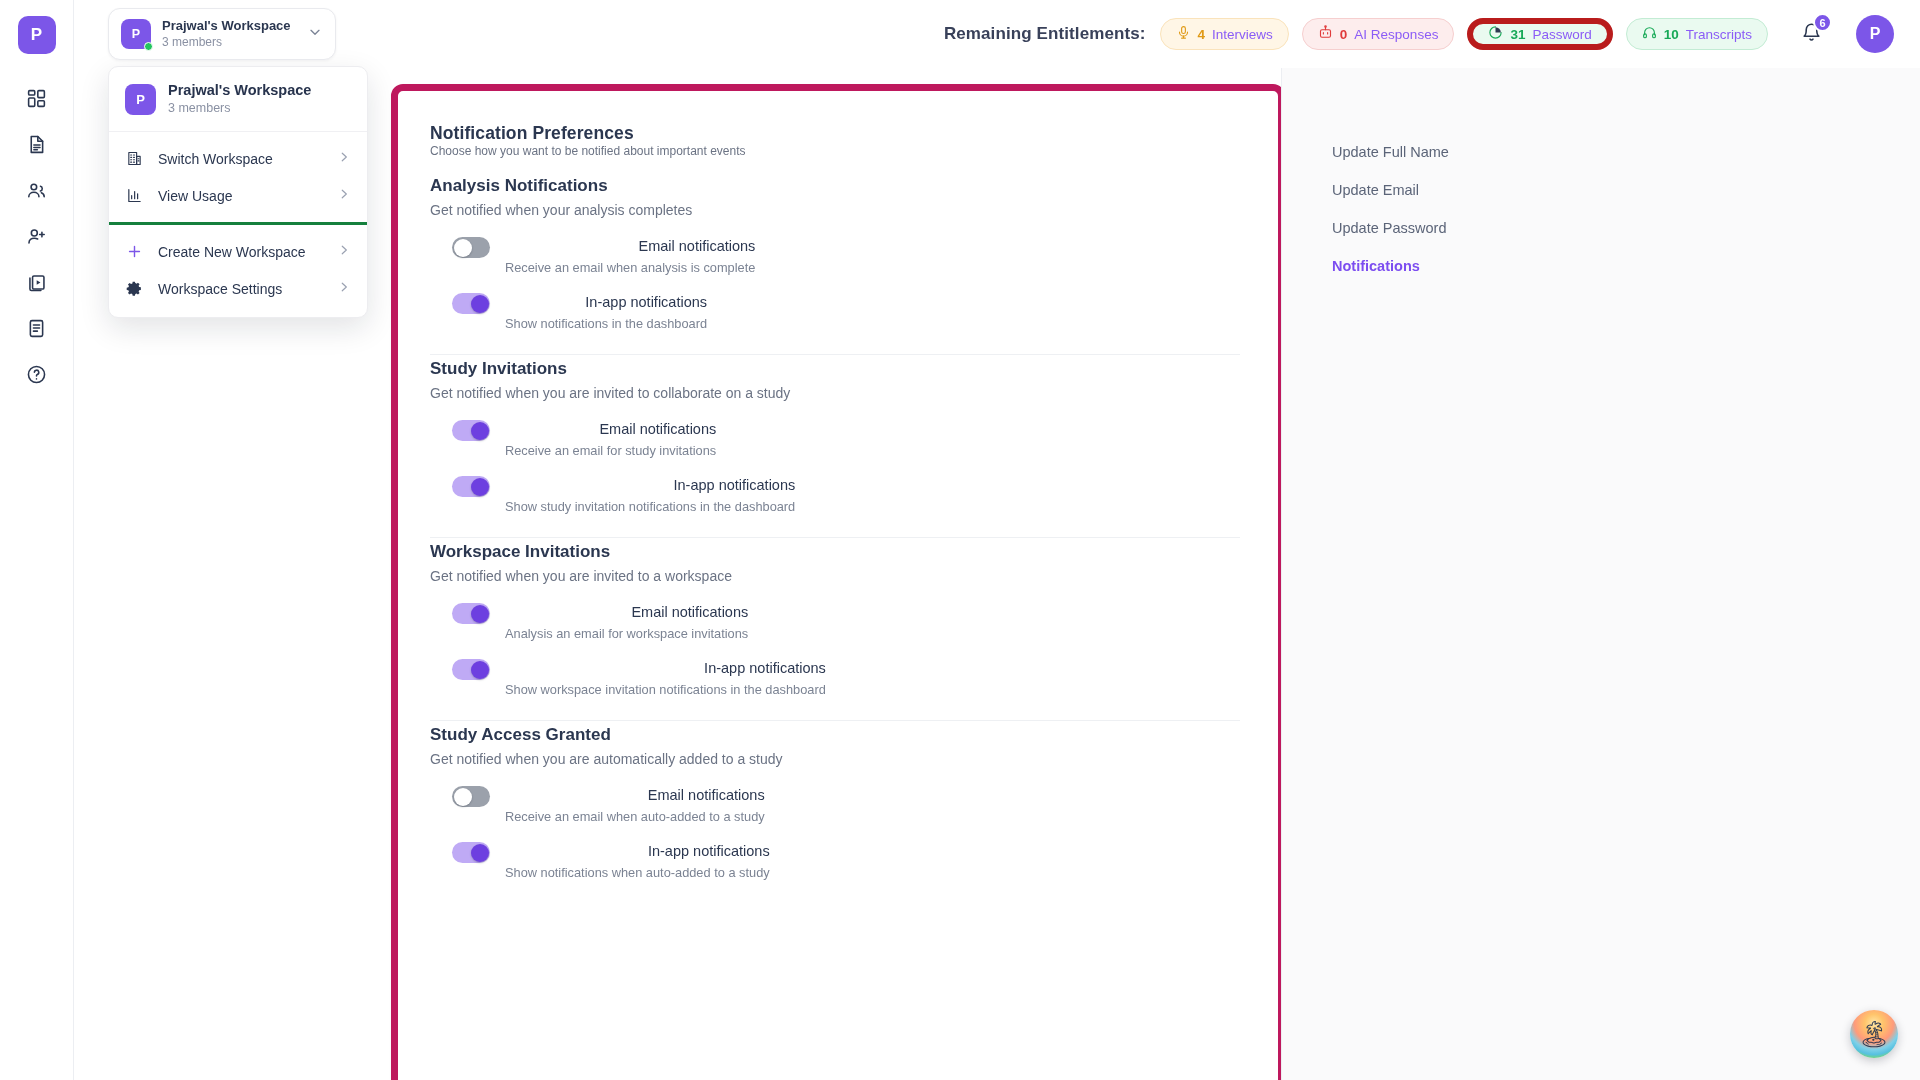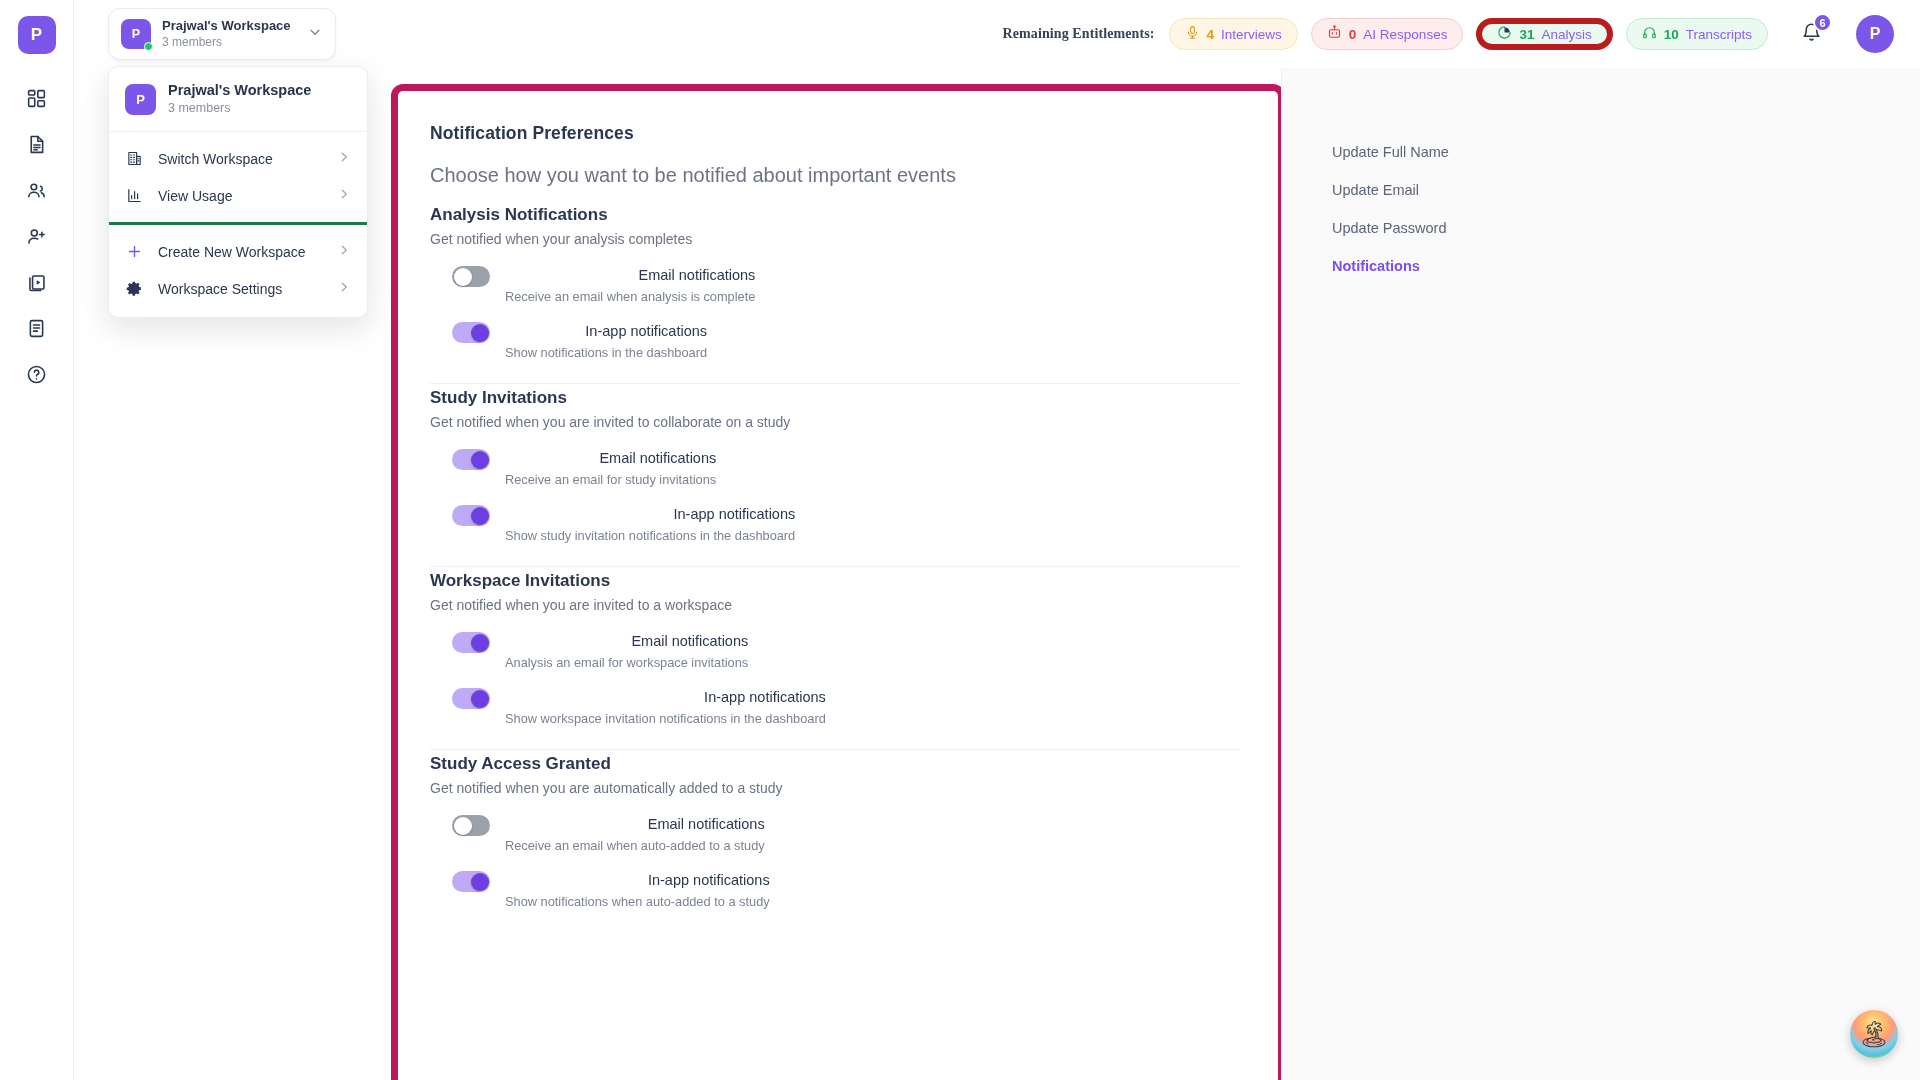--- a/index.html
+++ b/index.html
@@ -34,21 +34,21 @@
   }
   .rail-item svg { width: 21px; height: 21px; stroke: #2b3750; fill: none;
     stroke-width: 1.8; stroke-linecap: round; stroke-linejoin: round; }
 
   
   .topbar {
     position: absolute; left: 74px; top: 0; right: 0; height: 68px;
     background: #ffffff; display: flex; align-items: center;
     justify-content: flex-end; padding-right: 26px; gap: 14px; z-index: 20;
   }
-  .ent-label { font-size: 14px; font-weight: 700; color: #39415a; letter-spacing: .1px; font-family: Liberation Serif, serif; }
+  .ent-label { font-size: 17px; font-weight: 700; color: #39415a; letter-spacing: .1px; }
   .chips { display: flex; align-items: center; gap: 13px; }
   .chip {
     display: flex; align-items: center; gap: 7px;
     height: 32px; padding: 0 15px; border-radius: 16px;
     font-size: 13.5px; font-weight: 400; white-space: nowrap; cursor: pointer;
   }
   .chip .num { font-weight: 700; }
   .chip .lbl { color: #8b5cf6; }
   .chip svg { width: 15px; height: 15px; fill: none; stroke-width: 1.8;
     stroke-linecap: round; stroke-linejoin: round; }
@@ -130,21 +130,21 @@
     stroke-width: 2; stroke-linecap: round; stroke-linejoin: round; }
 
   
   .card {
     position: absolute; left: 391px; top: 84px; width: 894px; height: 1042px;
     background: #fff; border: 7px solid #be185d; border-radius: 12px;
     box-shadow: 0 1px 3px rgba(16,24,40,.04);
     padding: 32px 38px 30px 32px; overflow: hidden;
   }
   .card-title { font-size: 17.5px; font-weight: 700; color: #2b3750; letter-spacing: .1px; }
-  .card-sub { font-size: 20px; color: #6b7384; margin-top: 20px; }
+  .card-sub { font-size: 12px; color: #6b7384; margin-top: 0; }
 
   .section { margin-top: 18px; }
   .section + .section { margin-top: 4px; }
   .sec-title { font-size: 17px; font-weight: 700; color: #2b3750; }
   .sec-sub { font-size: 14px; color: #6b7384; margin-top: 6px; }
   .rows { margin-top: 18px; padding-left: 22px; }
   .row { display: flex; align-items: flex-start; gap: 15px; margin-bottom: 16px; }
   .row:last-child { margin-bottom: 0; }
   .row-text { padding-top: 1px; text-align: right; }
   .row-label { font-size: 14.5px; color: #2b3750; line-height: 18px; }
@@ -286,21 +286,21 @@
       </div>
 
       <div class="chip chip-analysis">
         <span>
           <svg viewBox="0 0 24 24">
               <path d="M12 3a9 9 0 1 0 9 9"></path>
               <path d="M12 12V3.4a8.6 8.6 0 0 1 8.6 8.6H12z" fill="currentColor" stroke="none"></path>
             </svg>
         </span>
         <span class="num">31</span>
-        <span class="lbl">Analysis</span>
+        <span class="lbl">Password</span>
       </div>
 
       <div class="chip chip-transcripts">
         <span>
           <svg viewBox="0 0 24 24">
               <path d="M4.2 15.5v-3.3a7.8 7.8 0 0 1 15.6 0v3.3"></path>
               <rect x="2.6" y="14.2" width="4.4" height="6.2" rx="2.2"></rect>
               <rect x="17" y="14.2" width="4.4" height="6.2" rx="2.2"></rect>
             </svg>
         </span>

